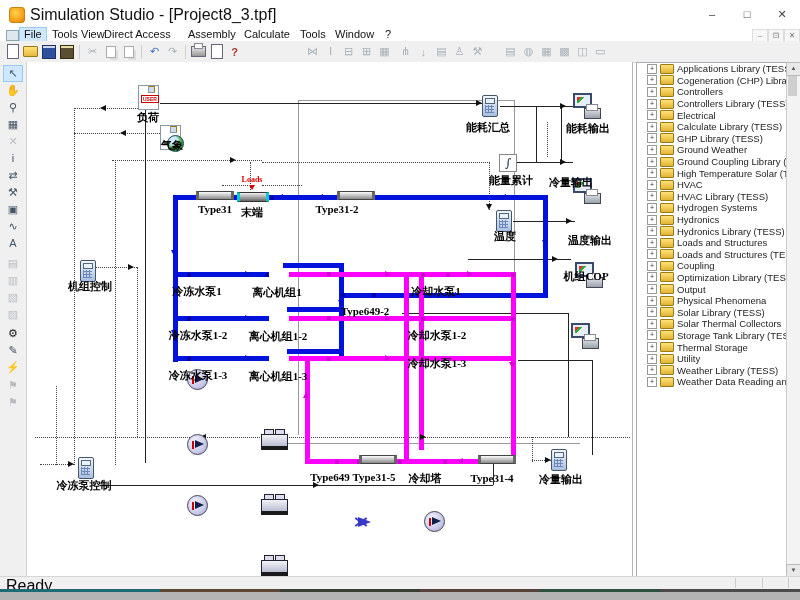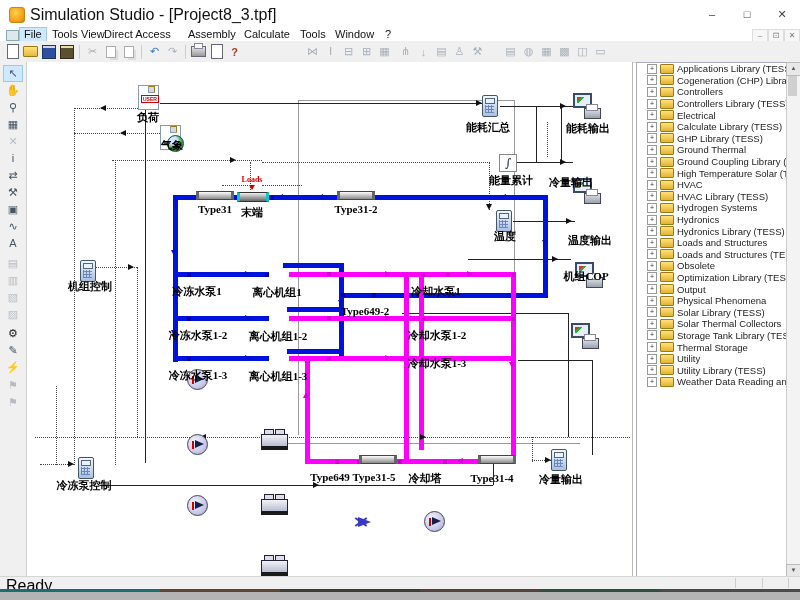--- a/index.html
+++ b/index.html
@@ -350,21 +350,21 @@
 
   <div class="pipe" style="left:169px;top:129px;width:32px"></div>
   <div class="clabel" style="left:188px;top:141px">Type31</div>
 
   <div class="loads" style="left:225px;top:113px">Loads</div>
   <div class="rarr" style="left:222px;top:123px"></div>
   <div class="tpipe" style="left:210px;top:130px"></div>
   <div class="clabel" style="left:225px;top:143px">末端</div>
 
   <div class="pipe" style="left:310px;top:129px;width:32px"></div>
-  <div class="clabel" style="left:329px;top:141px">Type31-2</div>
+  <div class="clabel" style="left:310px;top:141px">Type31-2</div>
 
   <div class="abs" style="left:455px;top:33px">
       <div class="calc">
         <b></b>
         <i></i>
       </div>
     </div>
   <div class="clabel" style="left:461px;top:58px">能耗汇总</div>
 
   <div class="abs pcomp" style="left:546px;top:31px">
@@ -536,21 +536,21 @@
       <span class="tlabel">Calculate Library (TESS)</span>
     </div>
   <div class="trow">
       <span class="plus">+</span>
       <span class="fold"></span>
       <span class="tlabel">GHP Library (TESS)</span>
     </div>
   <div class="trow">
       <span class="plus">+</span>
       <span class="fold"></span>
-      <span class="tlabel">Ground Thermal</span>
+      <span class="tlabel">Ground Weather</span>
     </div>
   <div class="trow">
       <span class="plus">+</span>
       <span class="fold"></span>
       <span class="tlabel">Ground Coupling Library (TESS)</span>
     </div>
   <div class="trow">
       <span class="plus">+</span>
       <span class="fold"></span>
       <span class="tlabel">High Temperature Solar (TESS)</span>
@@ -586,21 +586,21 @@
       <span class="tlabel">Loads and Structures</span>
     </div>
   <div class="trow">
       <span class="plus">+</span>
       <span class="fold"></span>
       <span class="tlabel">Loads and Structures (TESS)</span>
     </div>
   <div class="trow">
       <span class="plus">+</span>
       <span class="fold"></span>
-      <span class="tlabel">Obsolete</span>
+      <span class="tlabel">Coupling</span>
     </div>
   <div class="trow">
       <span class="plus">+</span>
       <span class="fold"></span>
       <span class="tlabel">Optimization Library (TESS)</span>
     </div>
   <div class="trow">
       <span class="plus">+</span>
       <span class="fold"></span>
       <span class="tlabel">Output</span>
@@ -631,21 +631,21 @@
       <span class="tlabel">Thermal Storage</span>
     </div>
   <div class="trow">
       <span class="plus">+</span>
       <span class="fold"></span>
       <span class="tlabel">Utility</span>
     </div>
   <div class="trow">
       <span class="plus">+</span>
       <span class="fold"></span>
-      <span class="tlabel">Utility Library (TESS)</span>
+      <span class="tlabel">Weather Library (TESS)</span>
     </div>
   <div class="trow">
       <span class="plus">+</span>
       <span class="fold"></span>
       <span class="tlabel">Weather Data Reading and Process</span>
     </div>
 </div>
 
 <div id="vscroll"></div>
 <div class="sarr" style="top:62px">▲</div>

